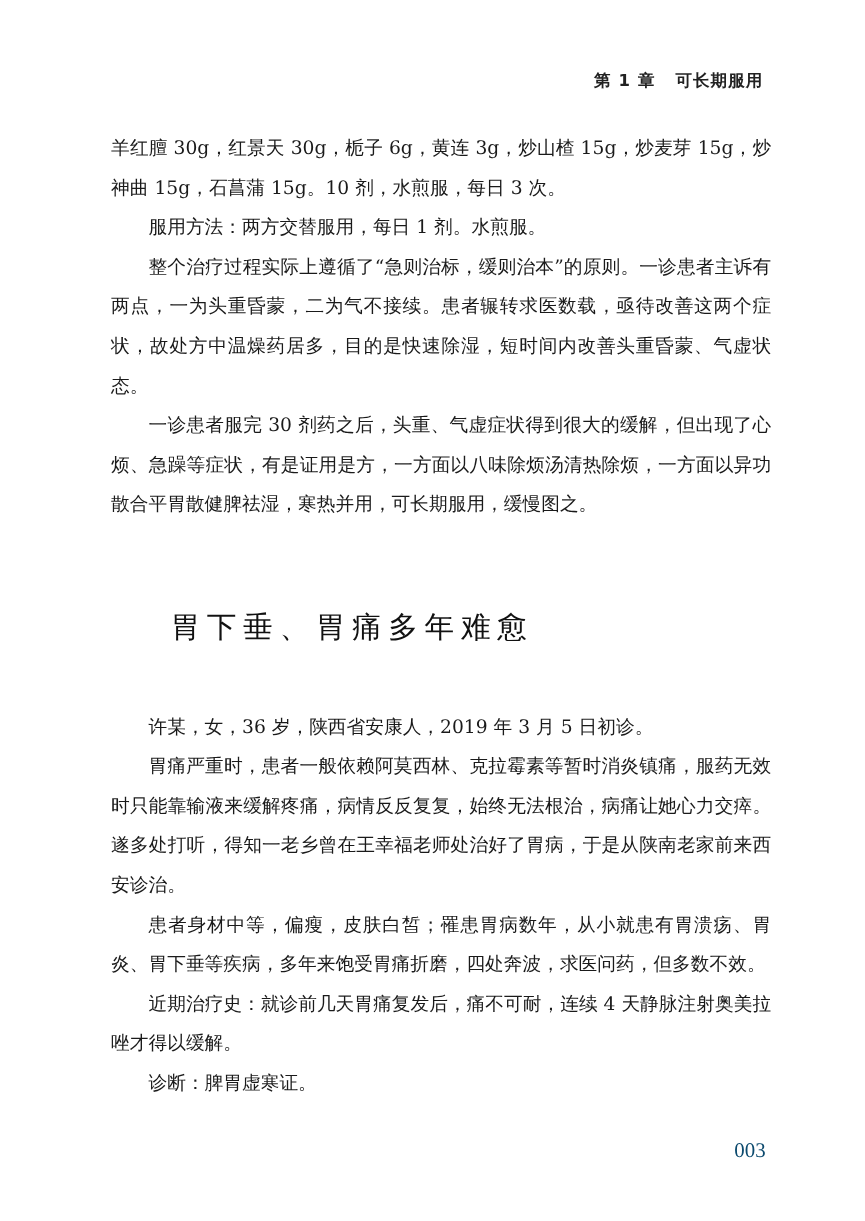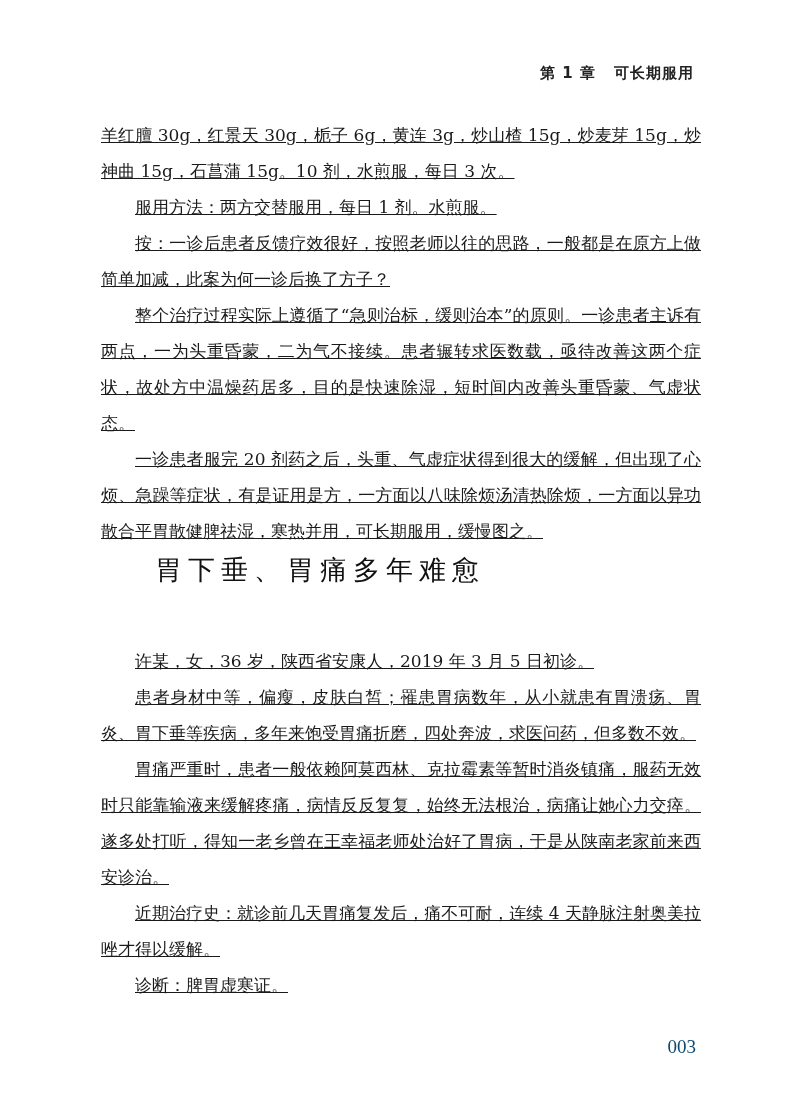--- a/index.html
+++ b/index.html
@@ -32,21 +32,20 @@
       width: 600px;
       font-size: 17px;
       line-height: 36px;
       text-align: justify;
     }
     .block-top { top: 117px; }
     .block-bottom { top: 619px; margin-top: 24px; }
     .page-body p {
       margin: 0;
       text-indent: 2em;
-      text-decoration: underline;
     }
     .page-body p.no-indent { text-indent: 0; }
     .section-title {
       position: absolute;
       top: 552px;
       left: 0;
       width: 640px;
       text-align: center;
       font-family: "DejaVu Sans", "Liberation Sans", sans-serif;
       font-size: 27px;
@@ -65,28 +64,27 @@
 </head>
 <body>
 
 <div class="running-head">
   <span>第 1 章</span><span class="gap"></span><span>可长期服用</span>
 </div>
 
 <div class="page-body block-top">
   <p class="no-indent">羊红膻 30g，红景天 30g，栀子 6g，黄连 3g，炒山楂 15g，炒麦芽 15g，炒神曲 15g，石菖蒲 15g。10 剂，水煎服，每日 3 次。</p>
   <p>服用方法：两方交替服用，每日 1 剂。水煎服。</p>
-  <p>按：一诊后患者反馈疗效很好，按照老师以往的思路，一般都是在原方上做简单加减，此案为何一诊后换了方子？</p>
   <p>整个治疗过程实际上遵循了“急则治标，缓则治本”的原则。一诊患者主诉有两点，一为头重昏蒙，二为气不接续。患者辗转求医数载，亟待改善这两个症状，故处方中温燥药居多，目的是快速除湿，短时间内改善头重昏蒙、气虚状态。</p>
-  <p>一诊患者服完 20 剂药之后，头重、气虚症状得到很大的缓解，但出现了心烦、急躁等症状，有是证用是方，一方面以八味除烦汤清热除烦，一方面以异功散合平胃散健脾祛湿，寒热并用，可长期服用，缓慢图之。</p>
+  <p>一诊患者服完 30 剂药之后，头重、气虚症状得到很大的缓解，但出现了心烦、急躁等症状，有是证用是方，一方面以八味除烦汤清热除烦，一方面以异功散合平胃散健脾祛湿，寒热并用，可长期服用，缓慢图之。</p>
 </div>
 
 <div class="section-title">胃下垂、胃痛多年难愈</div>
 
 <div class="page-body block-bottom">
   <p>许某，女，36 岁，陕西省安康人，2019 年 3 月 5 日初诊。</p>
+  <p>胃痛严重时，患者一般依赖阿莫西林、克拉霉素等暂时消炎镇痛，服药无效时只能靠输液来缓解疼痛，病情反反复复，始终无法根治，病痛让她心力交瘁。遂多处打听，得知一老乡曾在王幸福老师处治好了胃病，于是从陕南老家前来西安诊治。</p>
   <p>患者身材中等，偏瘦，皮肤白皙；罹患胃病数年，从小就患有胃溃疡、胃炎、胃下垂等疾病，多年来饱受胃痛折磨，四处奔波，求医问药，但多数不效。</p>
-  <p>胃痛严重时，患者一般依赖阿莫西林、克拉霉素等暂时消炎镇痛，服药无效时只能靠输液来缓解疼痛，病情反反复复，始终无法根治，病痛让她心力交瘁。遂多处打听，得知一老乡曾在王幸福老师处治好了胃病，于是从陕南老家前来西安诊治。</p>
   <p>近期治疗史：就诊前几天胃痛复发后，痛不可耐，连续 4 天静脉注射奥美拉唑才得以缓解。</p>
   <p>诊断：脾胃虚寒证。</p>
 </div>
 
 <div class="page-number">003</div>
 
 </body></html>

